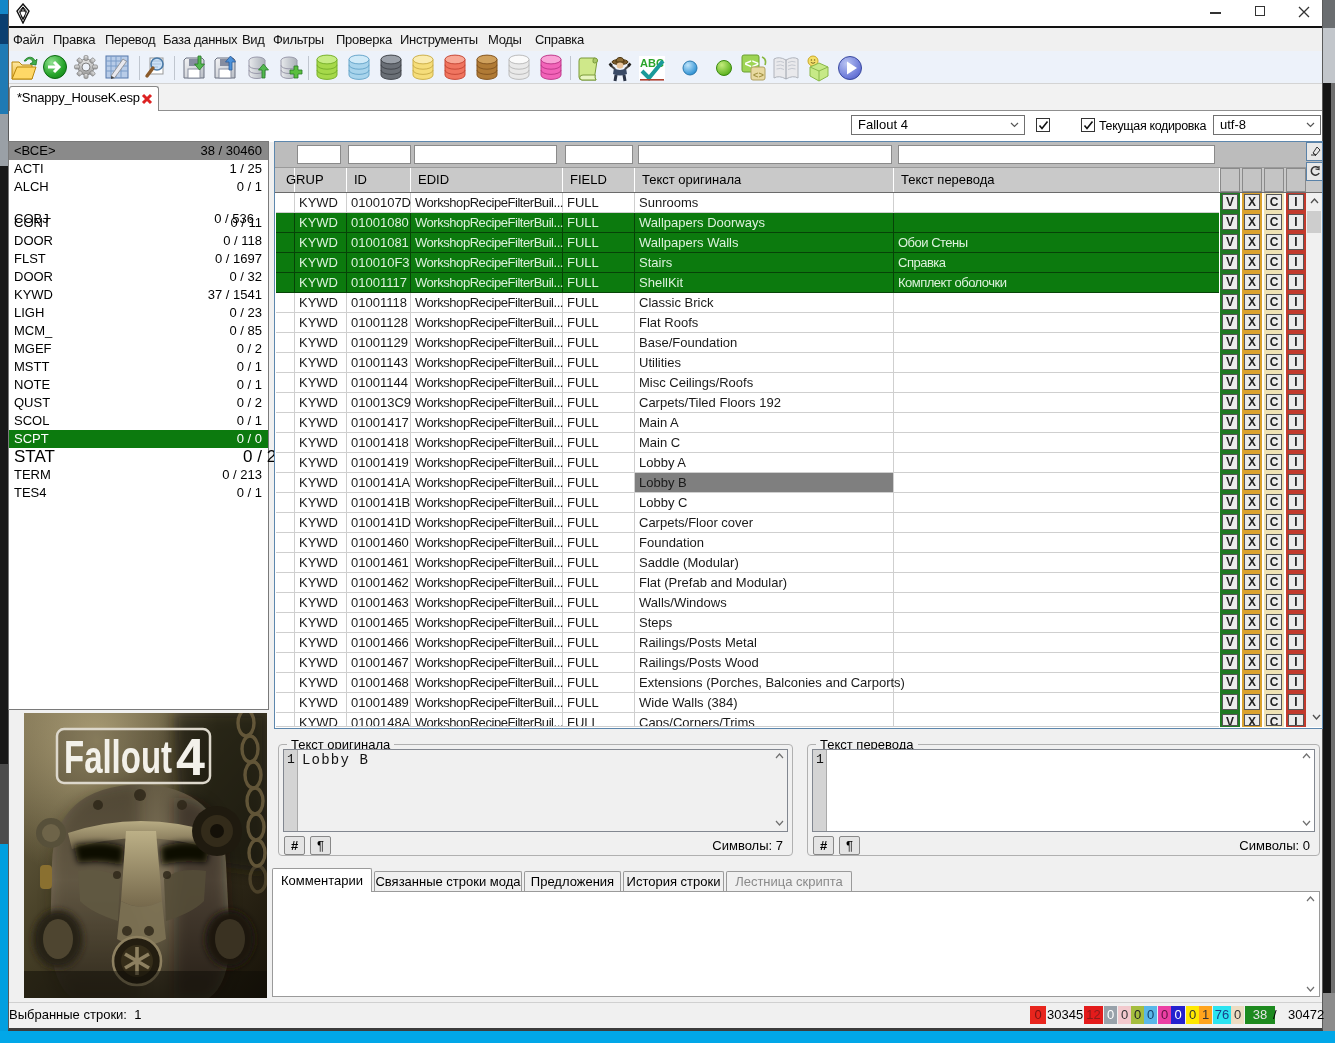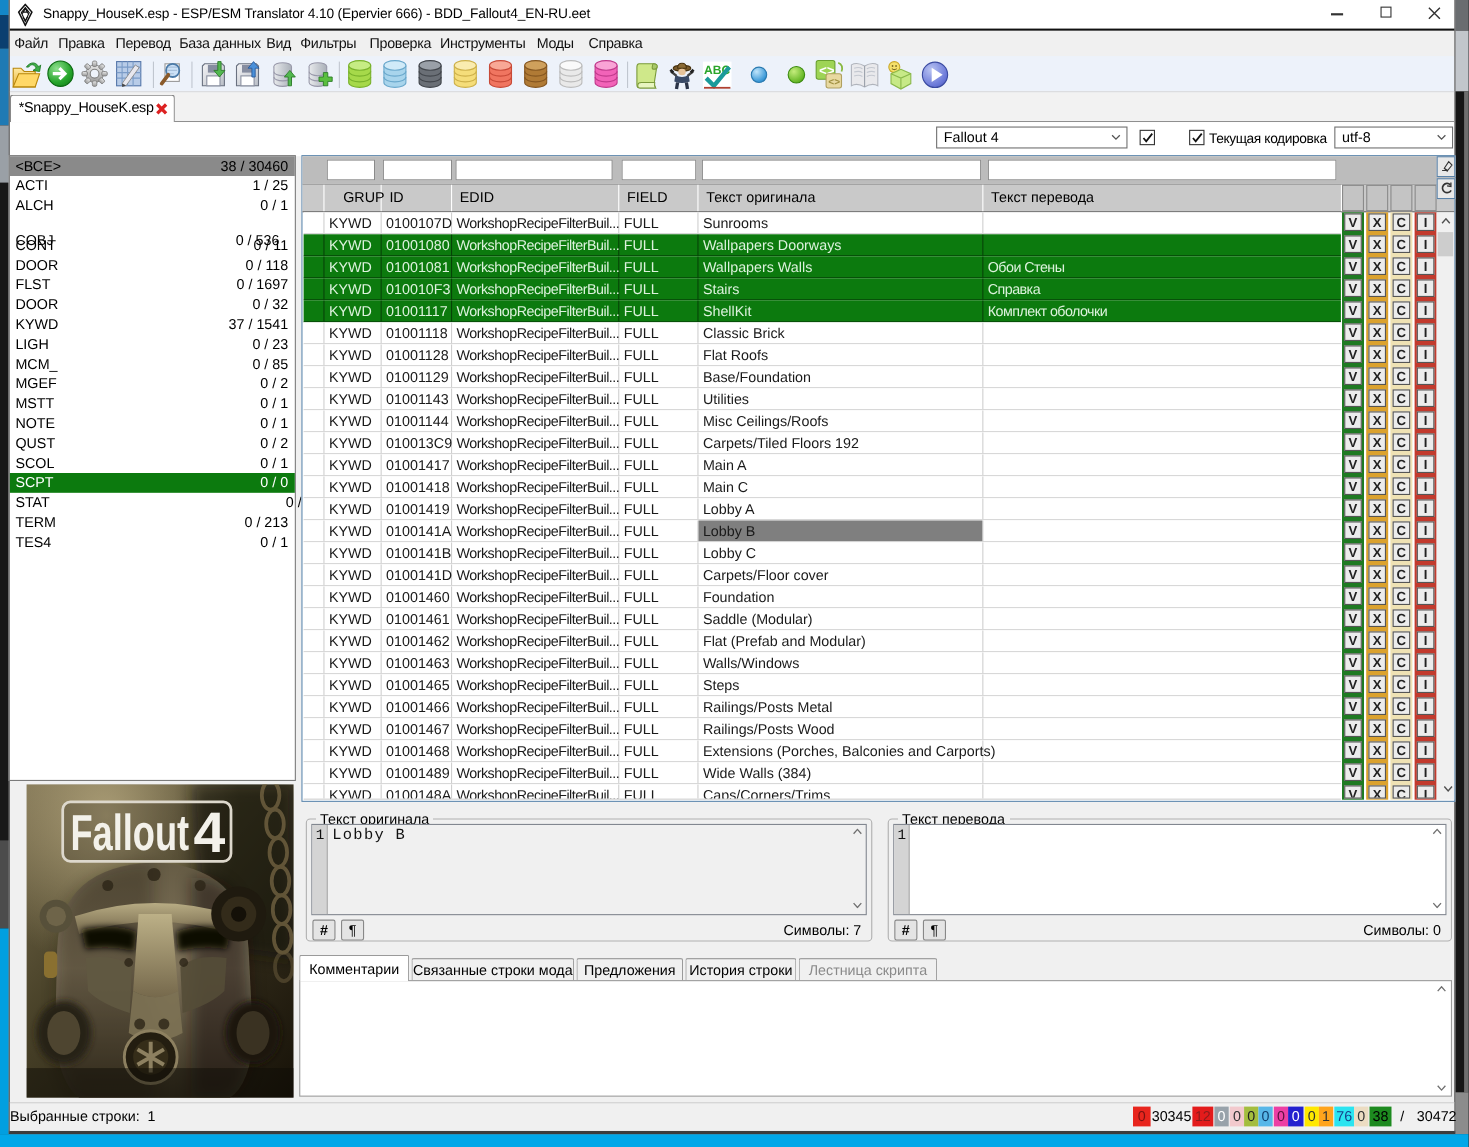--- a/index.html
+++ b/index.html
@@ -27,21 +27,20 @@
  border-left:1px solid #5a5a5a;border-right:1px solid #5a5a5a;border-bottom:3px solid #3c3c3c"></div>
 
 <div class="abs" style="left:9px;top:0;width:1313px;height:26px;background:#ffffff"></div>
 <div class="abs" style="left:9px;top:26px;width:1313px;height:2px;background:#111"></div>
 <svg class="abs" style="left:14px;top:3px" width="18" height="21" viewBox="0 0 18 21">
  <path d="M9 1 L15 8 L9 20 L3 8 Z" fill="none" stroke="#111" stroke-width="1.4"></path>
  <path d="M9 4 L12.6 8.4 L9 16.5 L5.4 8.4 Z" fill="none" stroke="#111" stroke-width="1"></path>
  <path d="M6.2 9.5 L9 4.6 L11.8 9.5 M7.2 8 L10.8 8" fill="none" stroke="#111" stroke-width="1.2"></path>
  <path d="M7 12.5 L9 16 L11 12.5" fill="none" stroke="#111" stroke-width="1.1"></path>
 </svg>
-<div class="abs" style="left:39px;top:5px;font-size:12.5px;letter-spacing:-0.15px;color:#000">Snappy_HouseK.esp - ESP/ESM Translator 4.10 (Epervier 666) - BDD_Fallout4_EN-RU.eet</div>
 <div class="abs" style="left:1210px;top:12px;width:11px;height:1.5px;background:#333"></div>
 <div class="abs" style="left:1255px;top:6px;width:10px;height:10px;border:1.5px solid #333"></div>
 <svg class="abs" style="left:1298px;top:6px" width="12" height="12" viewBox="0 0 12 12">
  <path d="M1 1 L11 11 M11 1 L1 11" stroke="#333" stroke-width="1.3"></path>
     </svg>
 
 <div class="abs" style="left:9px;top:28px;width:1313px;height:23px;background:#f0f0f0"></div>
 <div class="abs" style="left:13px;top:32px;font-size:13px;letter-spacing:-0.3px;color:#111">Файл</div>
 <div class="abs" style="left:53px;top:32px;font-size:13px;letter-spacing:-0.3px;color:#111">Правка</div>
 <div class="abs" style="left:105px;top:32px;font-size:13px;letter-spacing:-0.3px;color:#111">Перевод</div>
@@ -347,21 +346,21 @@
       <span class="abs" style="right:6px">0 / 2</span>
     </div>
 <div class="abs" style="left:9px;top:412px;width:259px;height:18px;color:#000;font-size:13px;line-height:18px">
       <span class="abs" style="left:5px">SCOL</span>
       <span class="abs" style="right:6px">0 / 1</span>
     </div>
 <div class="abs" style="left:9px;top:430px;width:259px;height:18px;background:#0c7a0e;color:#fff;font-size:13px;line-height:18px">
       <span class="abs" style="left:5px">SCPT</span>
       <span class="abs" style="right:6px">0 / 0</span>
     </div>
-<div class="abs" style="left:9px;top:448px;width:311px;height:18px;color:#000;font-size:13px;line-height:18px">
+<div class="abs" style="left:9px;top:448px;width:311px;height:18px;color:#000;font-size:17px;line-height:18px">
       <span class="abs" style="left:5px">STAT</span>
       <span class="abs" style="right:6px">0 / 26170</span>
     </div>
 <div class="abs" style="left:9px;top:466px;width:259px;height:18px;color:#000;font-size:13px;line-height:18px">
       <span class="abs" style="left:5px">TERM</span>
       <span class="abs" style="right:6px">0 / 213</span>
     </div>
 <div class="abs" style="left:9px;top:484px;width:259px;height:18px;color:#000;font-size:13px;line-height:18px">
       <span class="abs" style="left:5px">TES4</span>
       <span class="abs" style="right:6px">0 / 1</span>
@@ -371,21 +370,21 @@
 <div class="abs" style="left:275px;top:142px;width:1047px;height:25px;background:#bcbcbc"></div>
 <div class="abs" style="left:297px;top:145px;width:44px;height:19px;background:#fff;border:1px solid #8a8a8a"></div>
 <div class="abs" style="left:348px;top:145px;width:63px;height:19px;background:#fff;border:1px solid #8a8a8a"></div>
 <div class="abs" style="left:414px;top:145px;width:143px;height:19px;background:#fff;border:1px solid #8a8a8a"></div>
 <div class="abs" style="left:565px;top:145px;width:68px;height:19px;background:#fff;border:1px solid #8a8a8a"></div>
 <div class="abs" style="left:638px;top:145px;width:254px;height:19px;background:#fff;border:1px solid #8a8a8a"></div>
 <div class="abs" style="left:898px;top:145px;width:317px;height:19px;background:#fff;border:1px solid #8a8a8a"></div>
 <div class="abs" style="left:275px;top:167px;width:1047px;height:26px;background:#c9c9c9;border-top:1px solid #9a9a9a;border-bottom:1px solid #6a6a6a"></div>
 <div class="abs" style="left:294px;top:168px;width:1px;height:24px;background:#ffffff"></div>
 <div class="abs" style="left:346px;top:168px;width:1px;height:24px;background:#ffffff"></div>
-<div class="abs" style="left:312px;top:172px;font-size:13px;color:#000">GRUP</div>
+<div class="abs" style="left:286px;top:172px;font-size:13px;color:#000">GRUP</div>
 <div class="abs" style="left:410px;top:168px;width:1px;height:24px;background:#ffffff"></div>
 <div class="abs" style="left:354px;top:172px;font-size:13px;color:#000">ID</div>
 <div class="abs" style="left:562px;top:168px;width:1px;height:24px;background:#ffffff"></div>
 <div class="abs" style="left:418px;top:172px;font-size:13px;color:#000">EDID</div>
 <div class="abs" style="left:634px;top:168px;width:1px;height:24px;background:#ffffff"></div>
 <div class="abs" style="left:570px;top:172px;font-size:13px;color:#000">FIELD</div>
 <div class="abs" style="left:893px;top:168px;width:1px;height:24px;background:#ffffff"></div>
 <div class="abs" style="left:642px;top:172px;font-size:13px;color:#000">Текст оригинала</div>
 <div class="abs" style="left:1219px;top:168px;width:1px;height:24px;background:#ffffff"></div>
 <div class="abs" style="left:901px;top:172px;font-size:13px;color:#000">Текст перевода</div>
@@ -933,21 +932,21 @@
     <div class="abs" style="left:1104px;top:1006px;width:13px;height:18px;background:#98a2aa;color:#fff;font-size:13px;text-align:center;line-height:18px">0</div>
     <div class="abs" style="left:1118px;top:1006px;width:13px;height:18px;background:#f2c9cd;color:#333;font-size:13px;text-align:center;line-height:18px">0</div>
     <div class="abs" style="left:1131px;top:1006px;width:13px;height:18px;background:#a4bd3e;color:#222;font-size:13px;text-align:center;line-height:18px">0</div>
     <div class="abs" style="left:1144px;top:1006px;width:13px;height:18px;background:#58b7e8;color:#12406e;font-size:13px;text-align:center;line-height:18px">0</div>
     <div class="abs" style="left:1158px;top:1006px;width:13px;height:18px;background:#ec3fa4;color:#5d1140;font-size:13px;text-align:center;line-height:18px">0</div>
     <div class="abs" style="left:1171px;top:1006px;width:14px;height:18px;background:#2421cf;color:#fff;font-size:13px;text-align:center;line-height:18px">0</div>
     <div class="abs" style="left:1186px;top:1006px;width:13px;height:18px;background:#ffe800;color:#333;font-size:13px;text-align:center;line-height:18px">0</div>
     <div class="abs" style="left:1199px;top:1006px;width:13px;height:18px;background:#ffa41c;color:#333;font-size:13px;text-align:center;line-height:18px">1</div>
     <div class="abs" style="left:1213px;top:1006px;width:18px;height:18px;background:#2be4f0;color:#173f8a;font-size:13px;text-align:center;line-height:18px">76</div>
     <div class="abs" style="left:1231px;top:1006px;width:13px;height:18px;background:#ecdcc2;color:#333;font-size:13px;text-align:center;line-height:18px">0</div>
-    <div class="abs" style="left:1245px;top:1006px;width:20px;height:18px;background:#1d8a1f;color:#000000;font-size:13px;text-align:center;line-height:18px">38</div>
+    <div class="abs" style="left:1245px;top:1006px;width:30px;height:18px;background:#1d8a1f;color:#e5e5e5;font-size:13px;text-align:center;line-height:18px">38</div>
     <div class="abs" style="left:1273px;top:1007px;font-size:13px;color:#000">/</div>
     <div class="abs" style="left:1288px;top:1007px;font-size:13px;color:#000">30472</div>
 
 <svg class="abs" style="left:24px;top:713px" width="243" height="285" viewBox="0 0 243 285">
 <defs>
 <linearGradient id="pbg" x1="0" y1="0" x2="1" y2="1">
  <stop offset="0" stop-color="#756a4c"></stop>
           <stop offset="0.4" stop-color="#474027"></stop>
  <stop offset="0.75" stop-color="#2a2415"></stop>
           <stop offset="1" stop-color="#171208"></stop>

